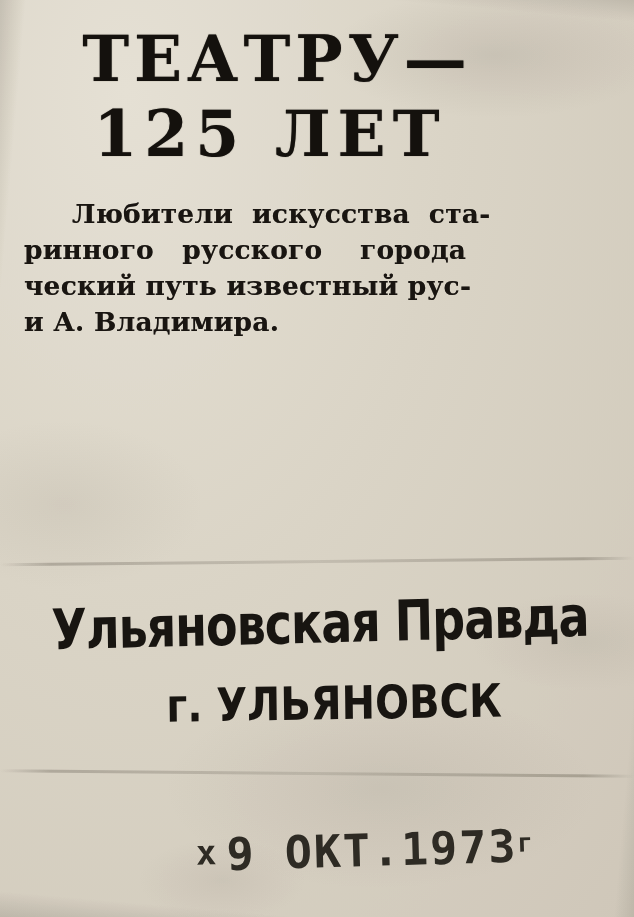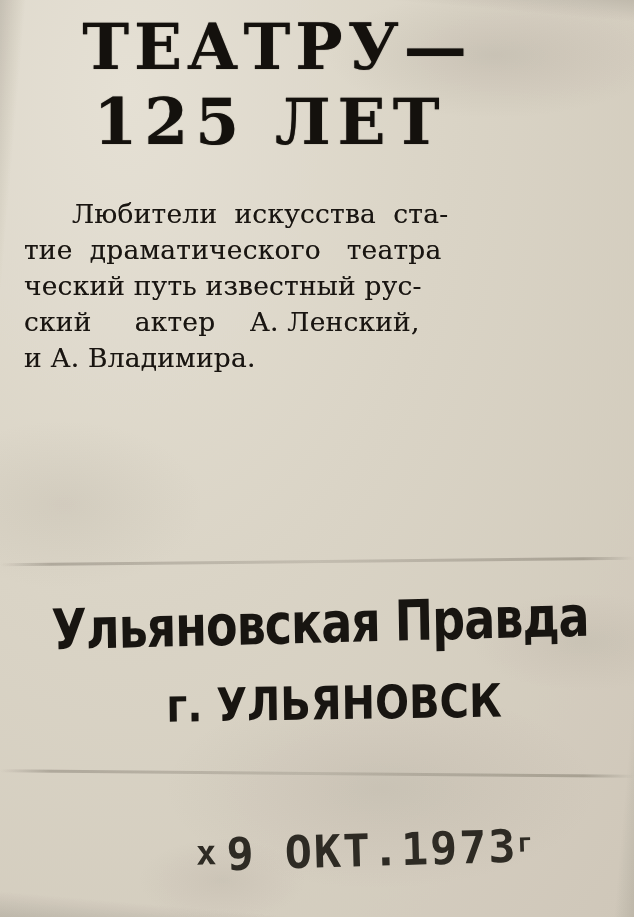--- a/index.html
+++ b/index.html
@@ -45,21 +45,21 @@
     background:
       linear-gradient(95deg, rgba(90,84,72,0.20) 0px, rgba(0,0,0,0) 26px),
       linear-gradient(185deg, rgba(90,84,72,0.16) 0px, rgba(0,0,0,0) 22px),
       linear-gradient(275deg, rgba(90,84,72,0.14) 0px, rgba(0,0,0,0) 20px),
       linear-gradient(5deg, rgba(90,84,72,0.18) 0px, rgba(0,0,0,0) 26px);
     pointer-events: none;
   }
 
   .headline-block {
     position: absolute;
-    top: 16px;
+    top: 28px;
     left: 0;
     width: 548px;
     text-align: center;
     z-index: 3;
   }
   .headline-line {
     font-family: "DejaVu Serif", "Liberation Serif", serif;
     font-weight: 700;
     color: #16130f;
     letter-spacing: 5px;
@@ -80,21 +80,21 @@
   .body-block {
     position: absolute;
     top: 196px;
     left: 24px;
     width: 556px;
     z-index: 3;
   }
   .body-line {
     font-family: "DejaVu Serif", "Liberation Serif", serif;
     font-size: 26.5px;
-    font-weight: 400;
+    font-weight: 700;
     color: #1b1713;
     letter-spacing: 0.2px;
     height: 36px;
     line-height: 36px;
     white-space: pre;
     text-shadow: 0 0 0.6px rgba(20,18,14,0.5);
   }
   .body-line.indent {
     text-indent: 48px;
   }
@@ -177,23 +177,22 @@
 
 <div id="clipping">
 
   <div class="headline-block">
     <div class="headline-line l1">ТЕАТРУ—</div>
     <div class="headline-line l2">125 ЛЕТ</div>
   </div>
 
   <div class="body-block">
     <div class="body-line indent">Любители  искусства  ста-</div>
-    <div class="body-line">тие  драматического   театра</div>
+    <div class="body-line">ринного   русского    города</div>
     <div class="body-line">ческий путь известный рус-</div>
-    <div class="body-line">ский     актер    А. Ленский,</div>
     <div class="body-line">и А. Владимира.</div>
   </div>
 
   <div class="fold f1"></div>
   <div class="fold f2"></div>
 
   <div class="source-block">
     <div class="source-name">Ульяновская Правда</div>
     <div class="source-city">г. УЛЬЯНОВСК</div>
   </div>

